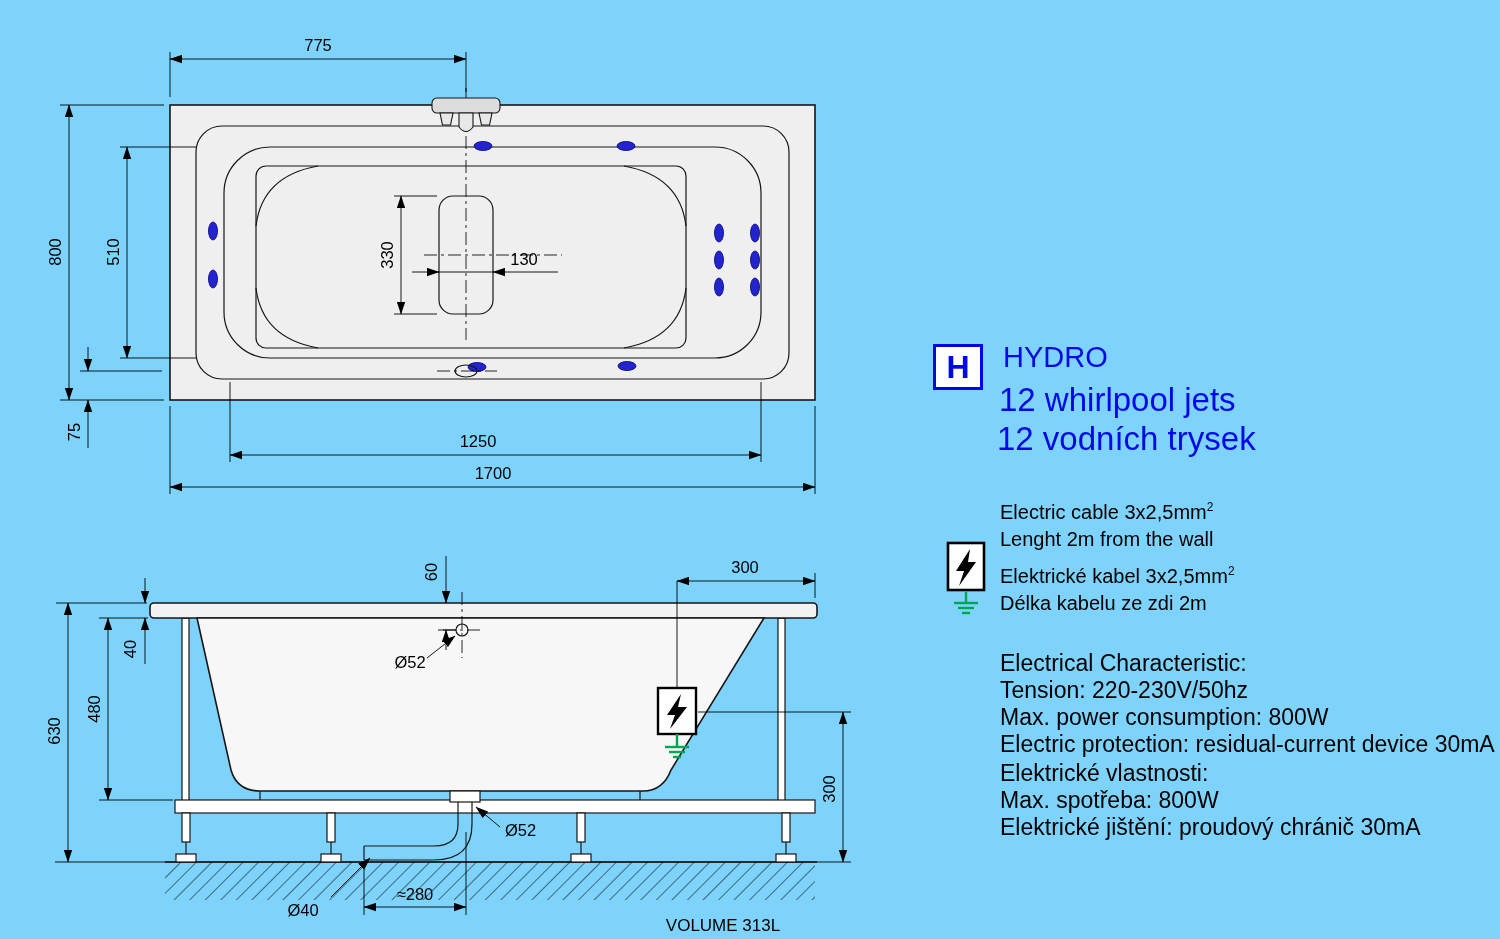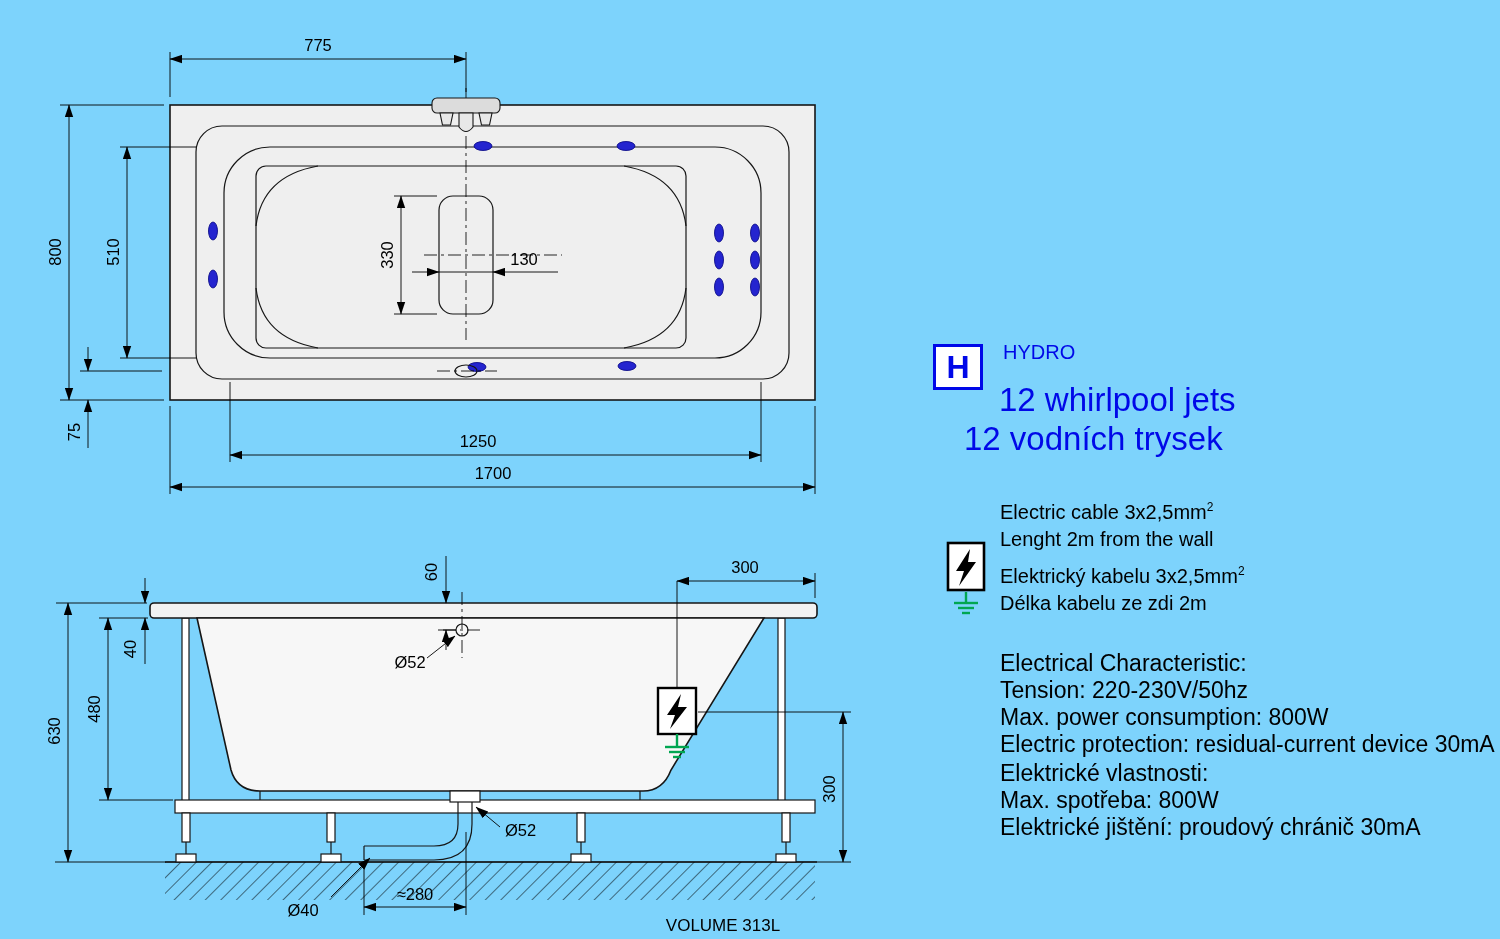--- a/index.html
+++ b/index.html
@@ -16,21 +16,21 @@
   svg .cl   { fill:none; stroke:#000000; stroke-width:0.85; stroke-dasharray:13 4 3 4; }
   svg text.dt { font-family:"Liberation Sans",sans-serif; font-size:16.5px; fill:#000; }
   svg text.vol { font-family:"Liberation Sans",sans-serif; font-size:17px; fill:#000; }
   svg .jet  { fill:var(--jet-blue,#2424cf); stroke:#000080; stroke-width:0.8; }
   svg .grn  { stroke:var(--ground-green,#00a651); stroke-width:2.4; fill:none; }
 
   
   .logo-box { width:50px; height:46px; border:3.5px solid var(--accent-blue,#0008e8);
               display:flex; align-items:center; justify-content:center; background:#fff; }
   .logo-letter { font-size:32px; font-weight:bold; color:var(--accent-blue,#0008e8); line-height:1; }
-  .brand-name { font-size:20px; color:var(--accent-blue,#0008e8); }
+  .brand-name { font-size:29px; color:var(--accent-blue,#0008e8); }
   .brand-sub  { font-size:33px; color:var(--accent-blue,#0008e8); }
   .spec { font-size:20px; color:#000; white-space:nowrap; }
   .spec-block { font-size:23px; color:#000; line-height:27px; white-space:nowrap; }
   .sup { font-size:12px; vertical-align:super; line-height:0; }
 </style>
 </head>
 <body>
 
 <div class="page">
 
@@ -233,36 +233,36 @@
     </g>
 
     <text class="vol" x="723" y="931" text-anchor="middle">VOLUME 313L</text>
   </svg>
 
   <div class="abs logo-box" style="left:933px; top:344px;">
     <span class="logo-letter">H</span>
   </div>
   <div class="abs brand-name" style="left:1003px; top:341px;">HYDRO</div>
   <div class="abs brand-sub" style="left:999px; top:381px;">12 whirlpool jets</div>
-  <div class="abs brand-sub" style="left:964px; top:420px;">12 vodních trysek</div>
+  <div class="abs brand-sub" style="left:997px; top:420px;">12 vodních trysek</div>
 
   <svg class="abs" style="left:944px; top:540px;" width="46" height="82" viewBox="0 0 46 82">
     <rect x="4" y="3" width="36" height="47" fill="#fff" stroke="#000" stroke-width="2.6"></rect>
     <path d="M26,9 L12,31 L20,31 L15,46 L32,22 L24,22 Z" fill="#000"></path>
     <g class="grn">
       <line x1="22" y1="52" x2="22" y2="63"></line>
       <line x1="10" y1="63" x2="34" y2="63"></line>
       <line x1="14" y1="68" x2="30" y2="68"></line>
       <line x1="18" y1="73" x2="26" y2="73"></line>
     </g>
   </svg>
 
   <div class="abs spec" style="left:1000px; top:501px;"><span>Electric cable 3x2,5mm</span><span class="sup">2</span></div>
   <div class="abs spec" style="left:1000px; top:528px;">Lenght 2m from the wall</div>
-  <div class="abs spec" style="left:1000px; top:565px;"><span>Elektrický kabelu 3x2,5mm</span><span class="sup">2</span></div>
+  <div class="abs spec" style="left:1000px; top:565px;"><span>Elektrické kabel 3x2,5mm</span><span class="sup">2</span></div>
   <div class="abs spec" style="left:1000px; top:592px;">Délka kabelu ze zdi 2m</div>
 
   <div class="abs spec-block" style="left:1000px; top:650px;">
     <div>Electrical Characteristic:</div>
     <div>Tension: 220-230V/50hz</div>
     <div>Max. power consumption: 800W</div>
     <div>Electric protection: residual-current device 30mA</div>
   </div>
 
   <div class="abs spec-block" style="left:1000px; top:760px;">

